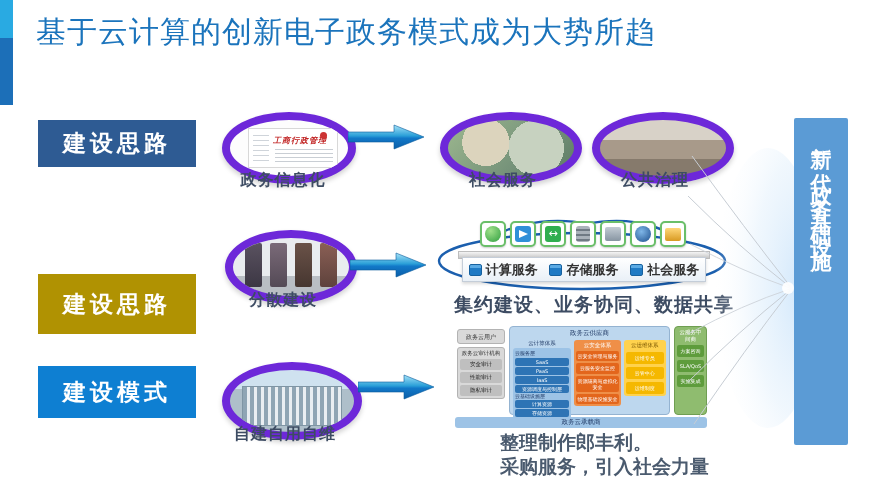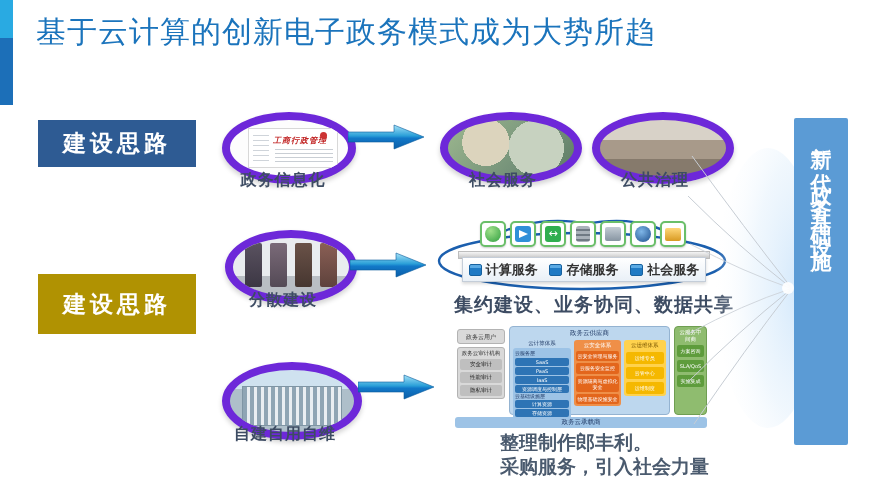--- a/index.html
+++ b/index.html
@@ -217,20 +217,21 @@
         <span>存储服务</span>
       </div>
       <div class="svc">
         <div class="cube"></div>
         <span>社会服务</span>
       </div>
     </div>
   </div>
   <div class="abs caption cap-cloud">集约建设、业务协同、数据共享</div>
 
+  <div class="abs rowbox rowbox3">建设模式</div>
   <div class="abs oval gov-oval">
     <div class="gov-bldg"></div>
   </div>
   <div class="abs caption cap3">自建自用自维</div>
 
   <div class="abs arrow3">
     <svg width="76" height="26" viewBox="0 0 76 26">
       <defs>
           <linearGradient id="ag3" x1="0" y1="0" x2="0" y2="1">
         <stop offset="0" stop-color="#a8e4f8"></stop>

